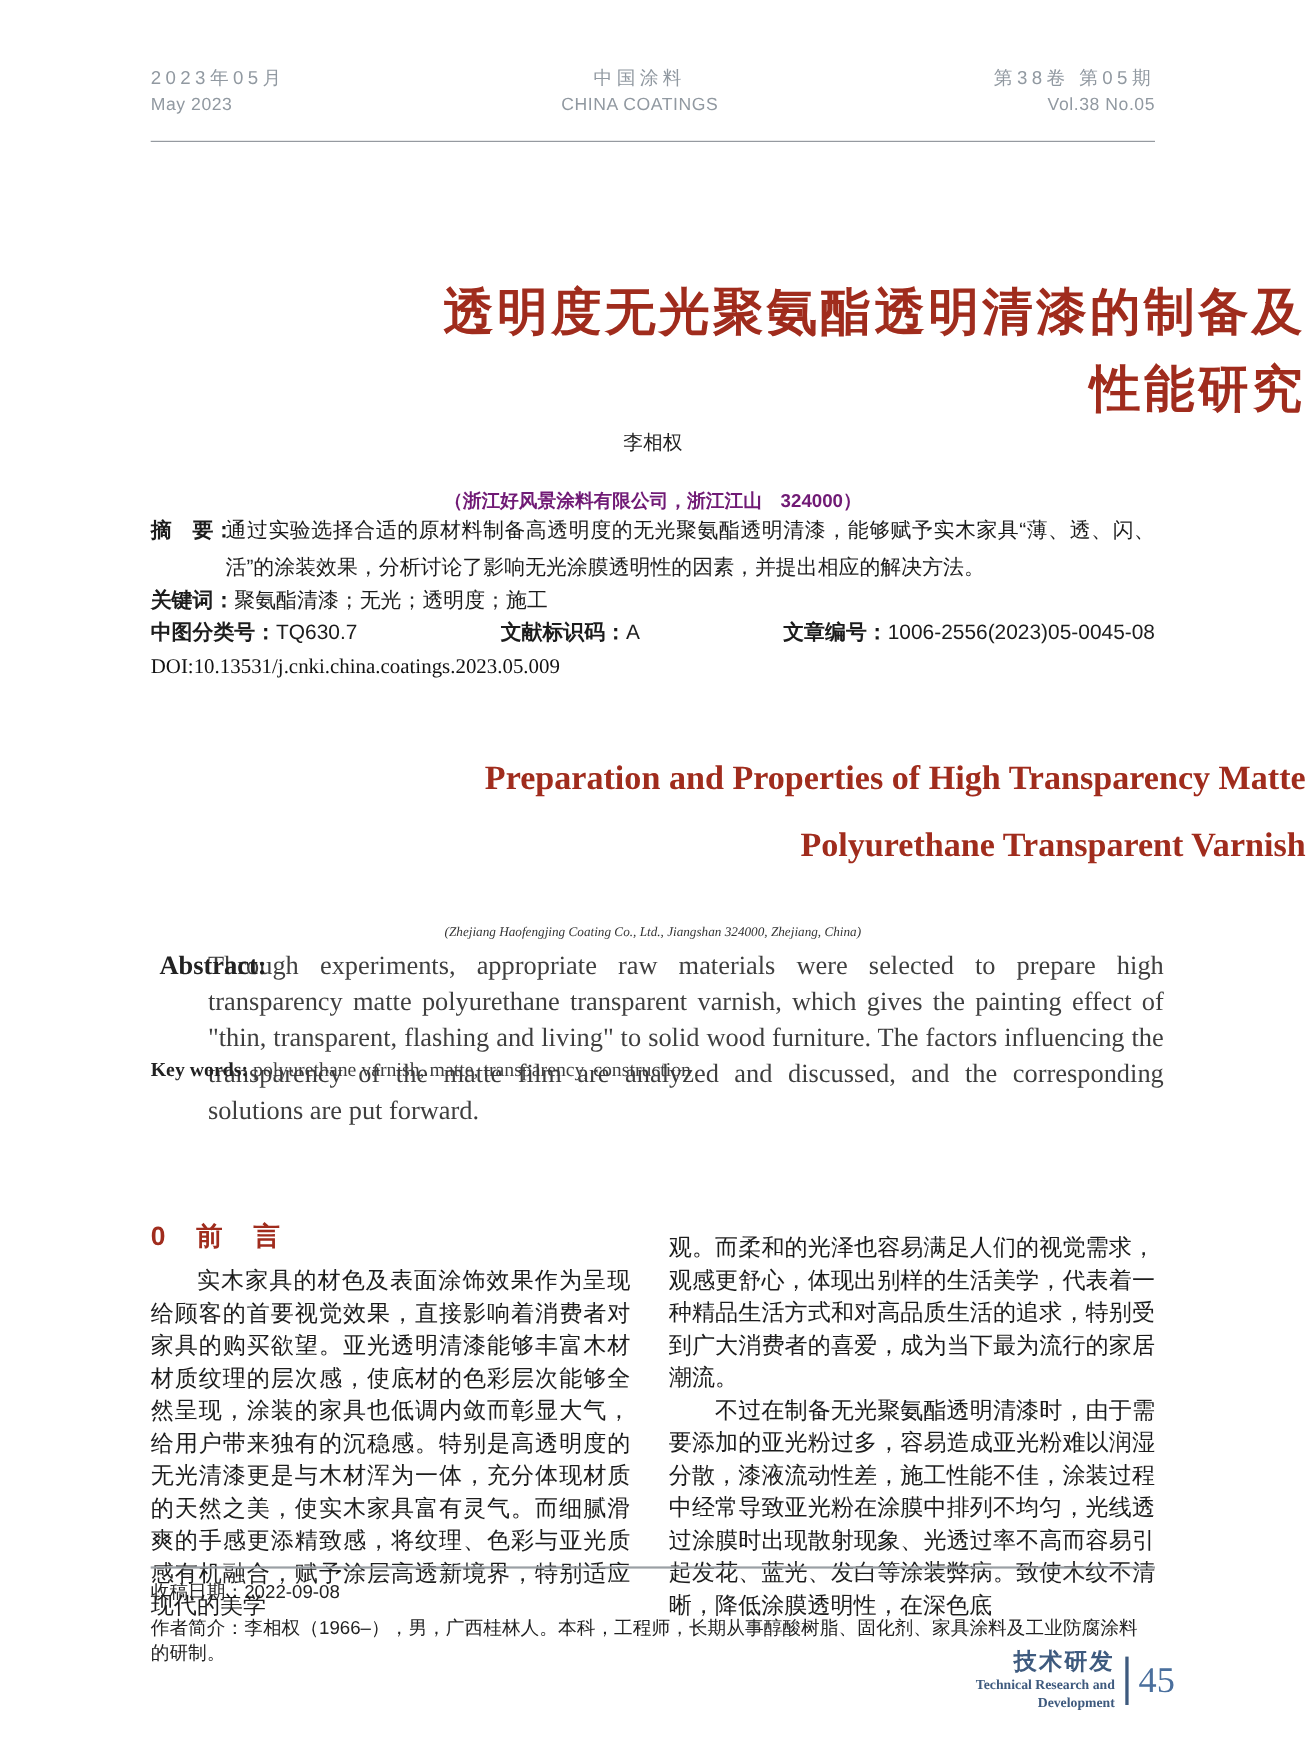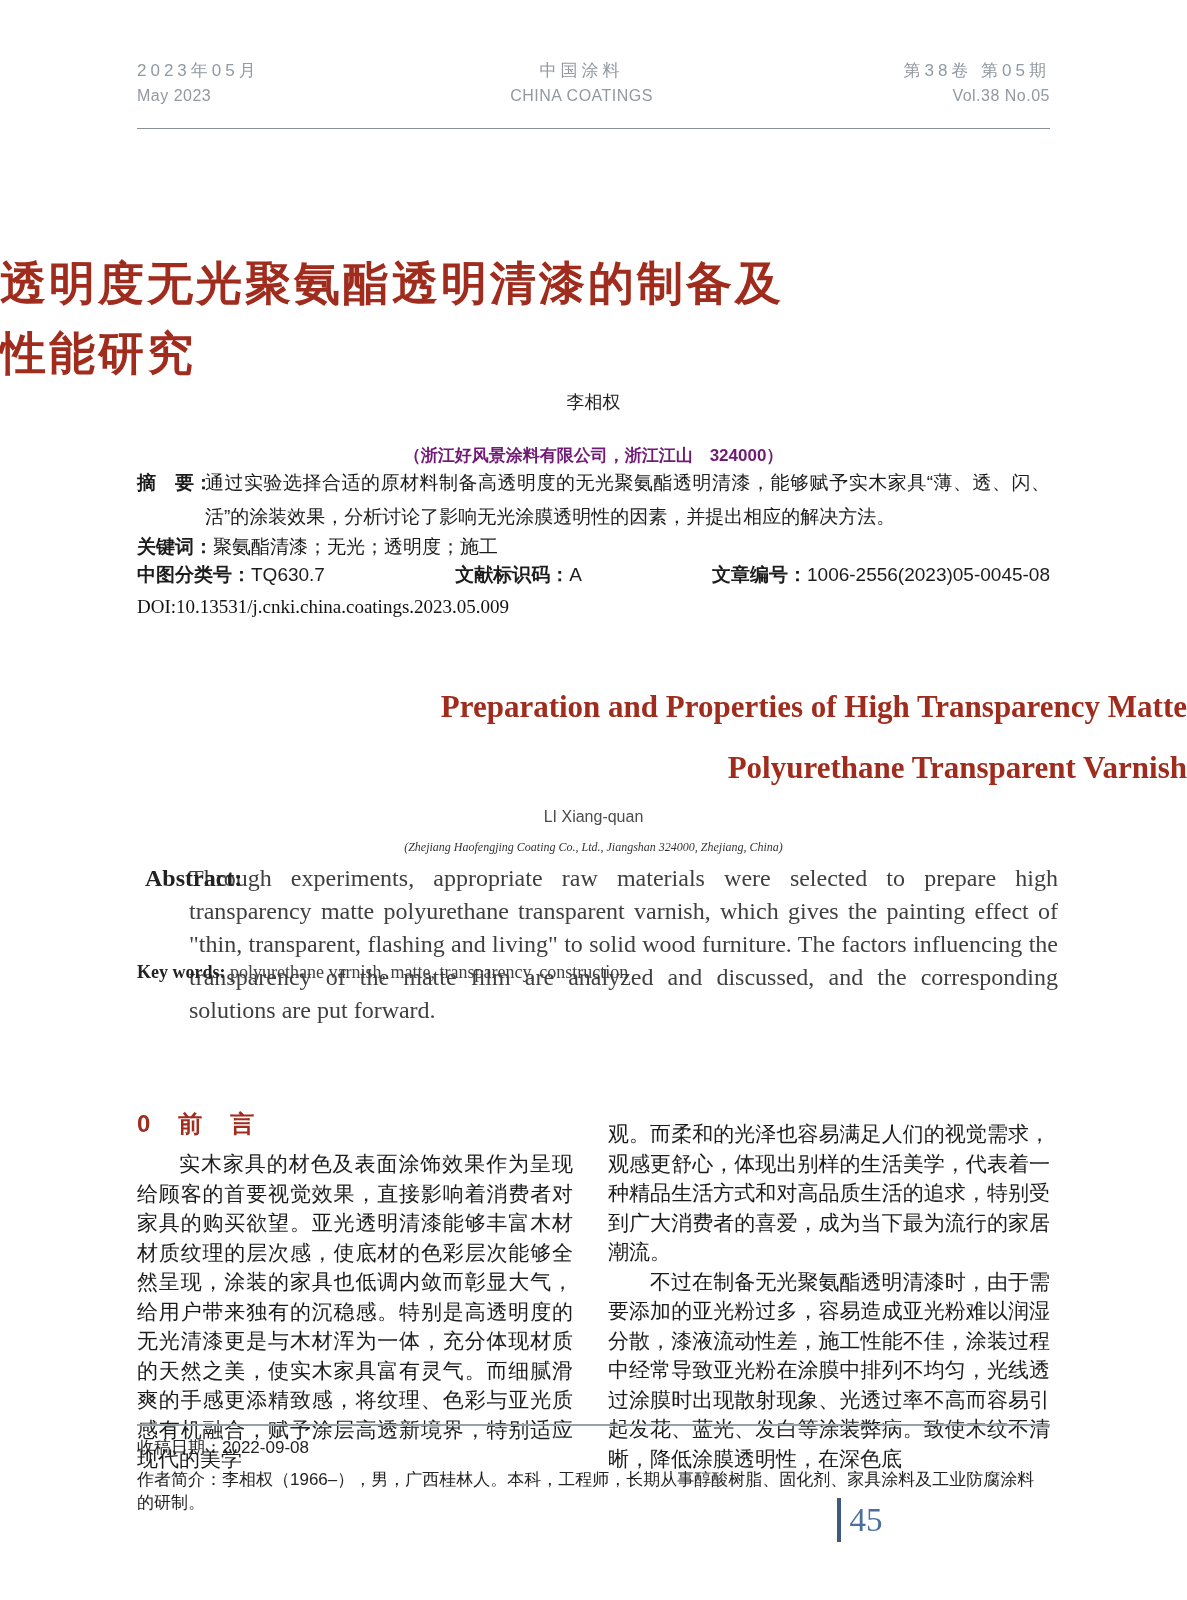--- a/index.html
+++ b/index.html
@@ -27,21 +27,21 @@
   .jheader .col { line-height: 25px; font-size: 17px; }
   .jheader .col.center { text-align: center; }
   .jheader .col.right { text-align: right; }
   .jheader .cn { letter-spacing: 4px; }
   .jheader .en { font-size: 16px; letter-spacing: 0.5px; }
   
   .title-cn {
     position: absolute;
     left: 0; top: 248px;
     width: 100%;
-    text-align: left;
+    text-align: right;
     color: #a02c1d;
     font-weight: bold;
     font-size: 46px;
     line-height: 70px;
     letter-spacing: 3px;
   }
   .author-cn {
     position: absolute;
     left: 0; top: 390px;
     width: 100%;
@@ -282,21 +282,20 @@
     </div>
   </div>
 
   <div class="doi-line">DOI:10.13531/j.cnki.china.coatings.2023.05.009</div>
 
   <div class="title-en">
     <div>Preparation and Properties of High Transparency Matte</div>
     <div>Polyurethane Transparent Varnish</div>
   </div>
 
-  <div class="author-en">LI Xiang-quan</div>
   <div class="affil-en">(Zhejiang Haofengjing Coating Co., Ltd., Jiangshan 324000, Zhejiang, China)</div>
 
   <div class="abs-en">
     <span class="lbl">Abstract:</span>
     <span class="txt">Through experiments, appropriate raw materials were selected to prepare high transparency matte polyurethane transparent varnish, which gives the painting effect of "thin, transparent, flashing and living" to solid wood furniture. The factors influencing the transparency of the matte film are analyzed and discussed, and the corresponding solutions are put forward.</span>
   </div>
 
   <div class="kw-en">
     <span class="lbl">Key words:</span>
     <span>polyurethane varnish, matte, transparency, construction</span>
@@ -317,17 +316,21 @@
 
   <div class="received">
     <span>收稿日期：</span><span>2022-09-08</span>
   </div>
 
   <div class="bio">
     <span>作者简介：</span><span>李相权（1966–），男，广西桂林人。本科，工程师，长期从事醇酸树脂、固化剂、家具涂料及工业防腐涂料的研制。</span>
   </div>
 
   <div class="footer-right">
+    <div class="labels">
+      <div class="cn">技术研发</div>
+      <div class="en">Technical Research and Development</div>
+    </div>
     <div class="bar"></div>
     <div class="pagenum">45</div>
   </div>
 
 </div>
 
 </body></html>

